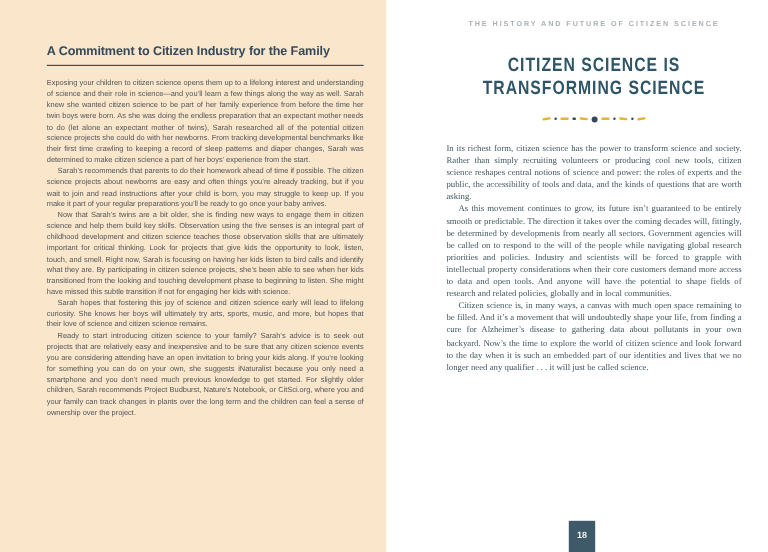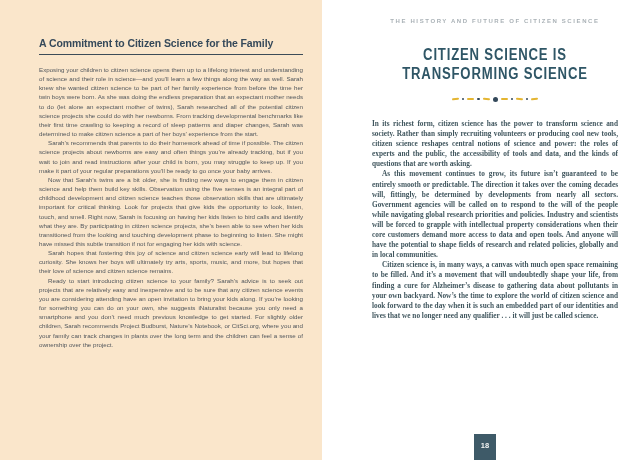--- a/index.html
+++ b/index.html
@@ -64,42 +64,41 @@
   .orn-dot { width: 2.2px; height: 2.2px; border-radius: 50%; background: #33485a; }
   .orn-dot.big { width: 5px; height: 5px; }
 
   .right-body { margin-top: 17px; }
   .right-body p {
     font-family: "Liberation Serif", serif;
     font-size: 7.3px; line-height: 10.1px;
     color: #40565e;
     text-align: justify;
     hyphens: none;
-    font-weight: bold;
   }
   .right-body p.indent { text-indent: 10px; }
 
   .folio {
     position: absolute;
     left: 152px; bottom: 0;
     width: 22px; height: 26px;
     background: #3e5a68;
     color: #f2f4f4;
     font-size: 7.5px; font-weight: bold;
     display: flex; align-items: center; justify-content: center;
     padding-bottom: 4px;
   }
 </style>
 </head>
 <body>
 
 <div class="spread">
 
   <div class="page-left">
-    <h1 class="left-heading">A Commitment to Citizen Science for the Family</h1>
+    <h1 class="left-heading">A Commitment to Citizen Industry for the Family</h1>
     <div class="left-body">
       <p>Exposing your children to citizen science opens them up to a lifelong interest and understanding of science and their role in science—and you’ll learn a few things along the way as well. Sarah knew she wanted citizen science to be part of her family experience from before the time her twin boys were born. As she was doing the endless preparation that an expectant mother needs to do (let alone an expectant mother of twins), Sarah researched all of the potential citizen science projects she could do with her newborns. From tracking developmental benchmarks like their first time crawling to keeping a record of sleep patterns and diaper changes, Sarah was determined to make citizen science a part of her boys’ experience from the start.</p>
       <p class="indent">Sarah’s recommends that parents to do their homework ahead of time if possible. The citizen science projects about newborns are easy and often things you’re already tracking, but if you wait to join and read instructions after your child is born, you may struggle to keep up. If you make it part of your regular preparations you’ll be ready to go once your baby arrives.</p>
       <p class="indent">Now that Sarah’s twins are a bit older, she is finding new ways to engage them in citizen science and help them build key skills. Observation using the five senses is an integral part of childhood development and citizen science teaches those observation skills that are ultimately important for critical thinking. Look for projects that give kids the opportunity to look, listen, touch, and smell. Right now, Sarah is focusing on having her kids listen to bird calls and identify what they are. By participating in citizen science projects, she’s been able to see when her kids transitioned from the looking and touching development phase to beginning to listen. She might have missed this subtle transition if not for engaging her kids with science.</p>
       <p class="indent">Sarah hopes that fostering this joy of science and citizen science early will lead to lifelong curiosity. She knows her boys will ultimately try arts, sports, music, and more, but hopes that their love of science and citizen science remains.</p>
       <p class="indent">Ready to start introducing citizen science to your family? Sarah’s advice is to seek out projects that are relatively easy and inexpensive and to be sure that any citizen science events you are considering attending have an open invitation to bring your kids along. If you’re looking for something you can do on your own, she suggests iNaturalist because you only need a smartphone and you don’t need much previous knowledge to get started. For slightly older children, Sarah recommends Project Budburst, Nature’s Notebook, or CitSci.org, where you and your family can track changes in plants over the long term and the children can feel a sense of ownership over the project.</p>
     </div>
   </div>
 
   <div class="page-right">

